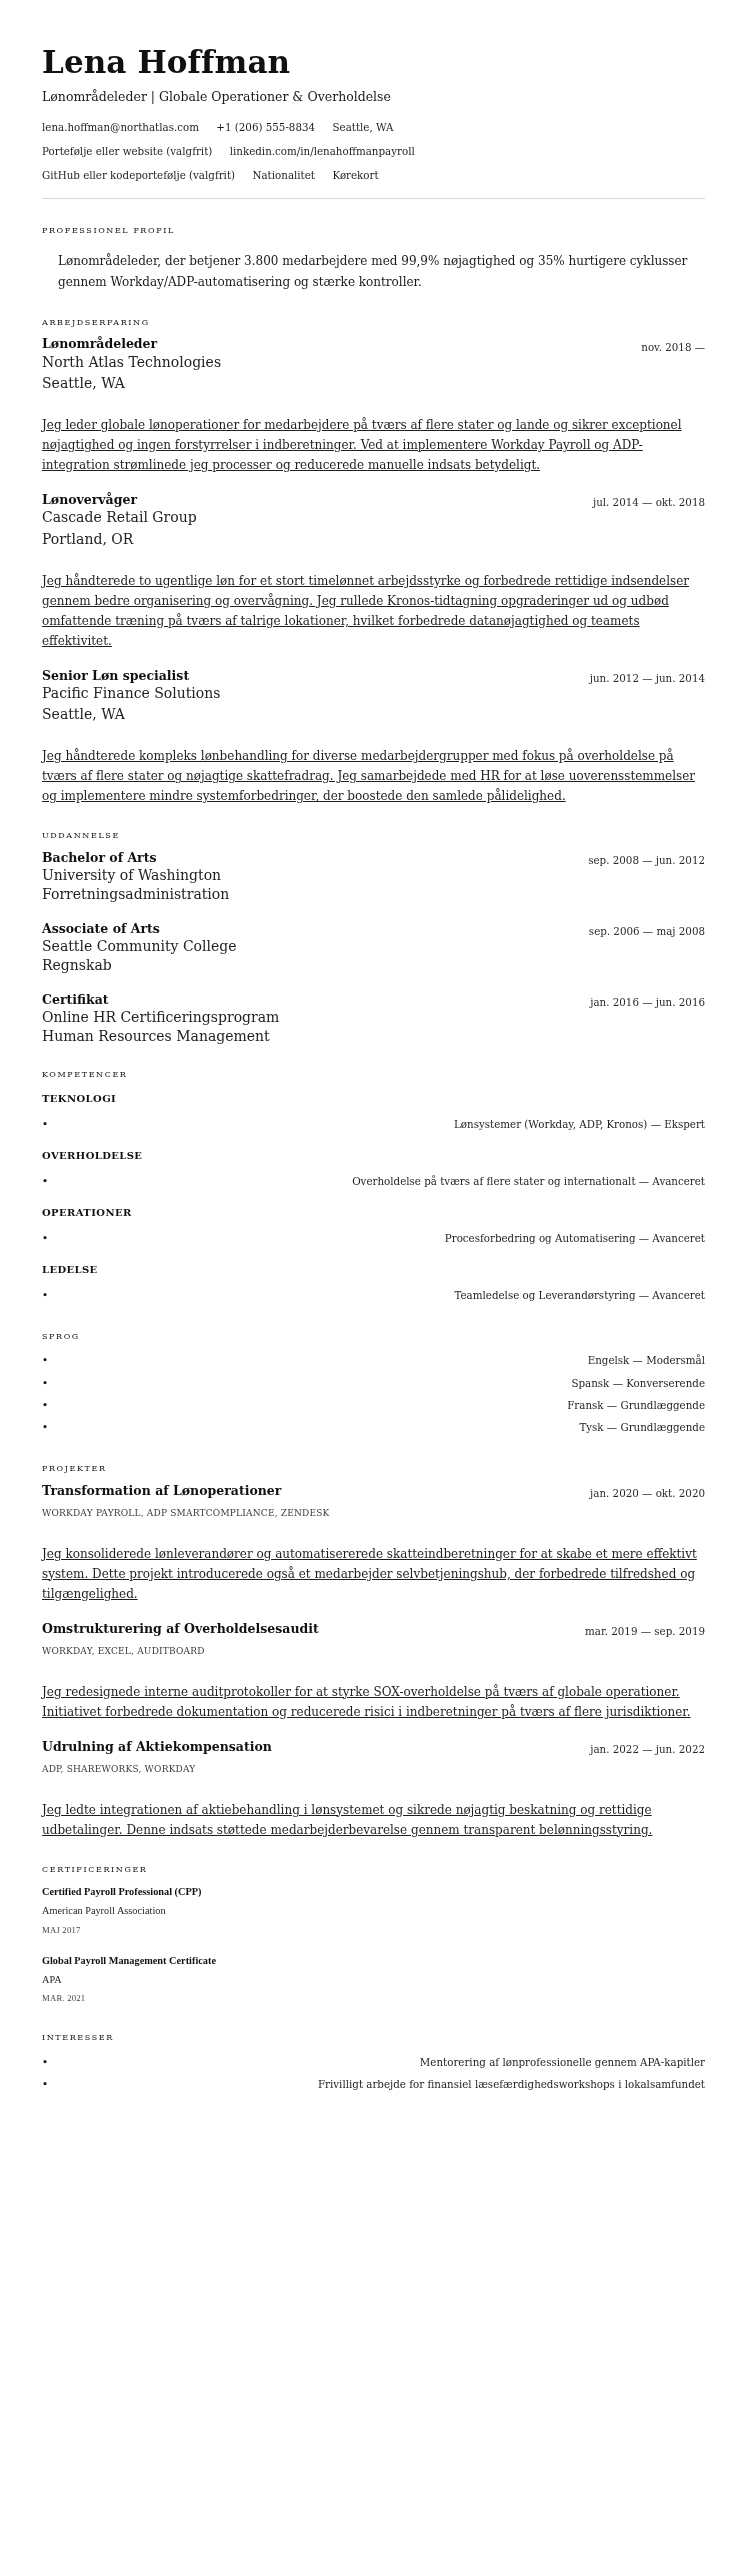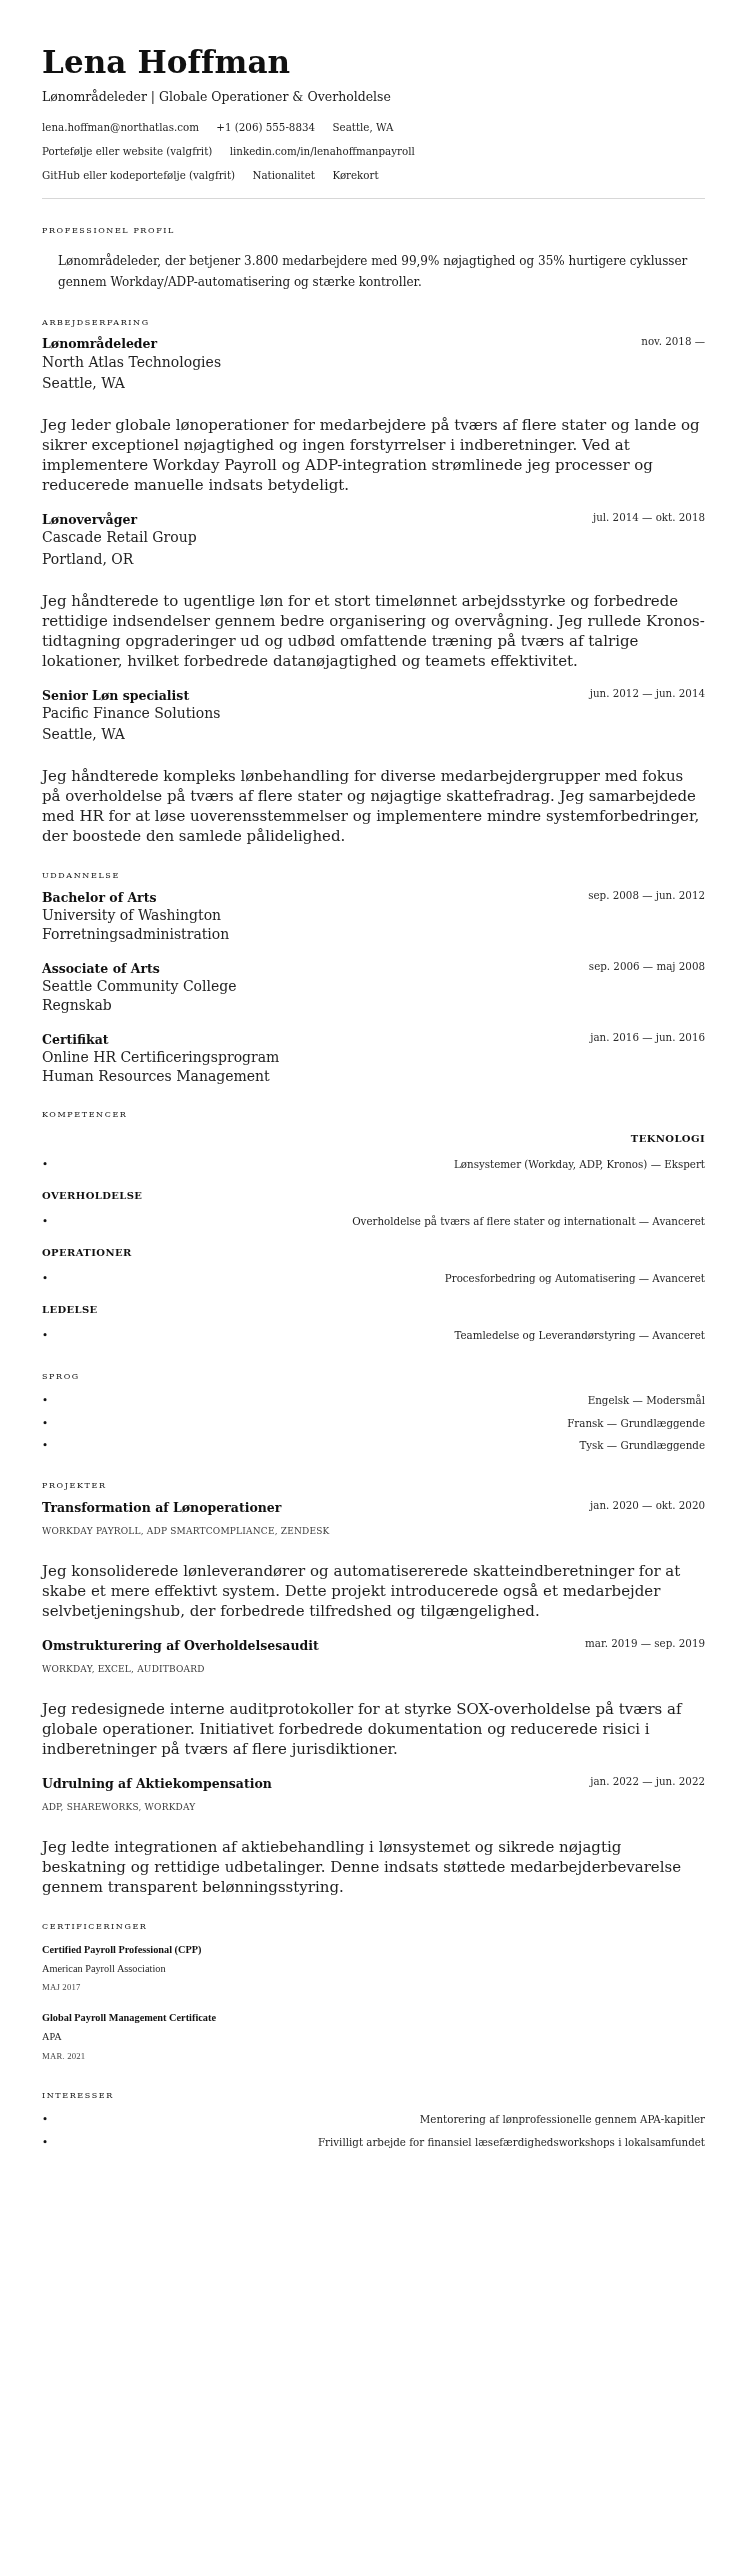--- a/index.html
+++ b/index.html
@@ -10,28 +10,28 @@
   }
   .page { padding: 45px 42px 25px 42px; }
   .name { font-size: 31px; font-weight: bold; line-height: 1.1; margin: 0 0 8.7px 0; color: #111; letter-spacing: 0.1px; }
   .headline { font-size: 12.5px; line-height: 17.4px; margin: 0 0 15px 0; color: #1a1a1a; }
   .contact-row { display: flex; flex-wrap: wrap; gap: 0 17.4px; font-size: 10.3px; line-height: 15px; margin-bottom: 8.7px; color: #1f1f1f; }
   .divider { border: 0; border-top: 1.2px solid #d7d7d7; margin: 15px 0 27px 0; height: 0; }
   .section { margin-bottom: 25px; }
   .section-title { font-size: 8px; font-weight: normal; letter-spacing: 1.6px; text-transform: uppercase; margin: 0 0 8.7px 0; color: #111; }
   .profile-text { font-size: 12px; line-height: 21px; margin: 16px; color: #1a1a1a; }
   .entry { margin-top: 8.7px; margin-bottom: 16px; }
-  .entry-head { display: flex; justify-content: space-between; align-items: flex-start; }
+  .entry-head { display: flex; justify-content: space-between; align-items: flex-end; }
   .entry-title { font-size: 12.5px; font-weight: bold; color: #111; line-height: 17.4px; }
   .entry-date { font-size: 10.3px; color: #2a2a2a; white-space: nowrap; }
   .entry-sub { font-size: 14px; line-height: 18.7px; color: #222; }
-  .entry-desc { font-size: 15px; line-height: 20px; color: #1f1f1f; margin: 22.4px 0 0 0; }
+  .entry-desc { font-size: 12px; line-height: 20px; color: #1f1f1f; margin: 22.4px 0 0 0; text-decoration: underline; }
   .stack { font-size: 9px; color: #3a3a3a; letter-spacing: 0.2px; line-height: 16px; margin-top: 6.2px; }
   .skill-group-title { font-size: 10px; font-weight: bold; letter-spacing: 0.4px; color: #111; margin: 15px 0 8.7px 0; }
-  .skill-group-title.first { margin-top: 13.7px; text-align: right; }
+  .skill-group-title.first { margin-top: 13.7px; }
   ul.bullets { list-style: none; margin: 0; padding: 0; }
   ul.bullets li { position: relative; padding-left: 17.4px; font-size: 10.3px; line-height: 22.4px; color: #1f1f1f; text-align: right; }
   ul.bullets li::before { content: "\2022"; position: absolute; left: 0; top: 0; color: #111; }
   .cert { margin-bottom: 11.2px; font-family: Liberation Serif, serif; }
   .cert-title { font-size: 10.3px; font-weight: bold; color: #111; line-height: 20px; }
   .cert-issuer { font-size: 10.3px; line-height: 18.7px; color: #1f1f1f; }
   .cert-date { font-size: 8.7px; line-height: 18.7px; color: #444; letter-spacing: 0.2px; }
   .exp-loc { margin-top: 2.5px; }
 </style>
 </head>
@@ -152,20 +152,21 @@
     <div class="skill-group-title">LEDELSE</div>
     <ul class="bullets">
       <li>Teamledelse og Leverandørstyring — Avanceret</li>
     </ul>
   </section>
 
   <section class="section">
     <h2 class="section-title">SPROG</h2>
     <ul class="bullets">
       <li>Engelsk — Modersmål</li>
+      <li>Spansk — Konverserende</li>
       <li>Fransk — Grundlæggende</li>
       <li>Tysk — Grundlæggende</li>
     </ul>
   </section>
 
   <section class="section">
     <h2 class="section-title">PROJEKTER</h2>
 
     <div class="entry">
       <div class="entry-head">

